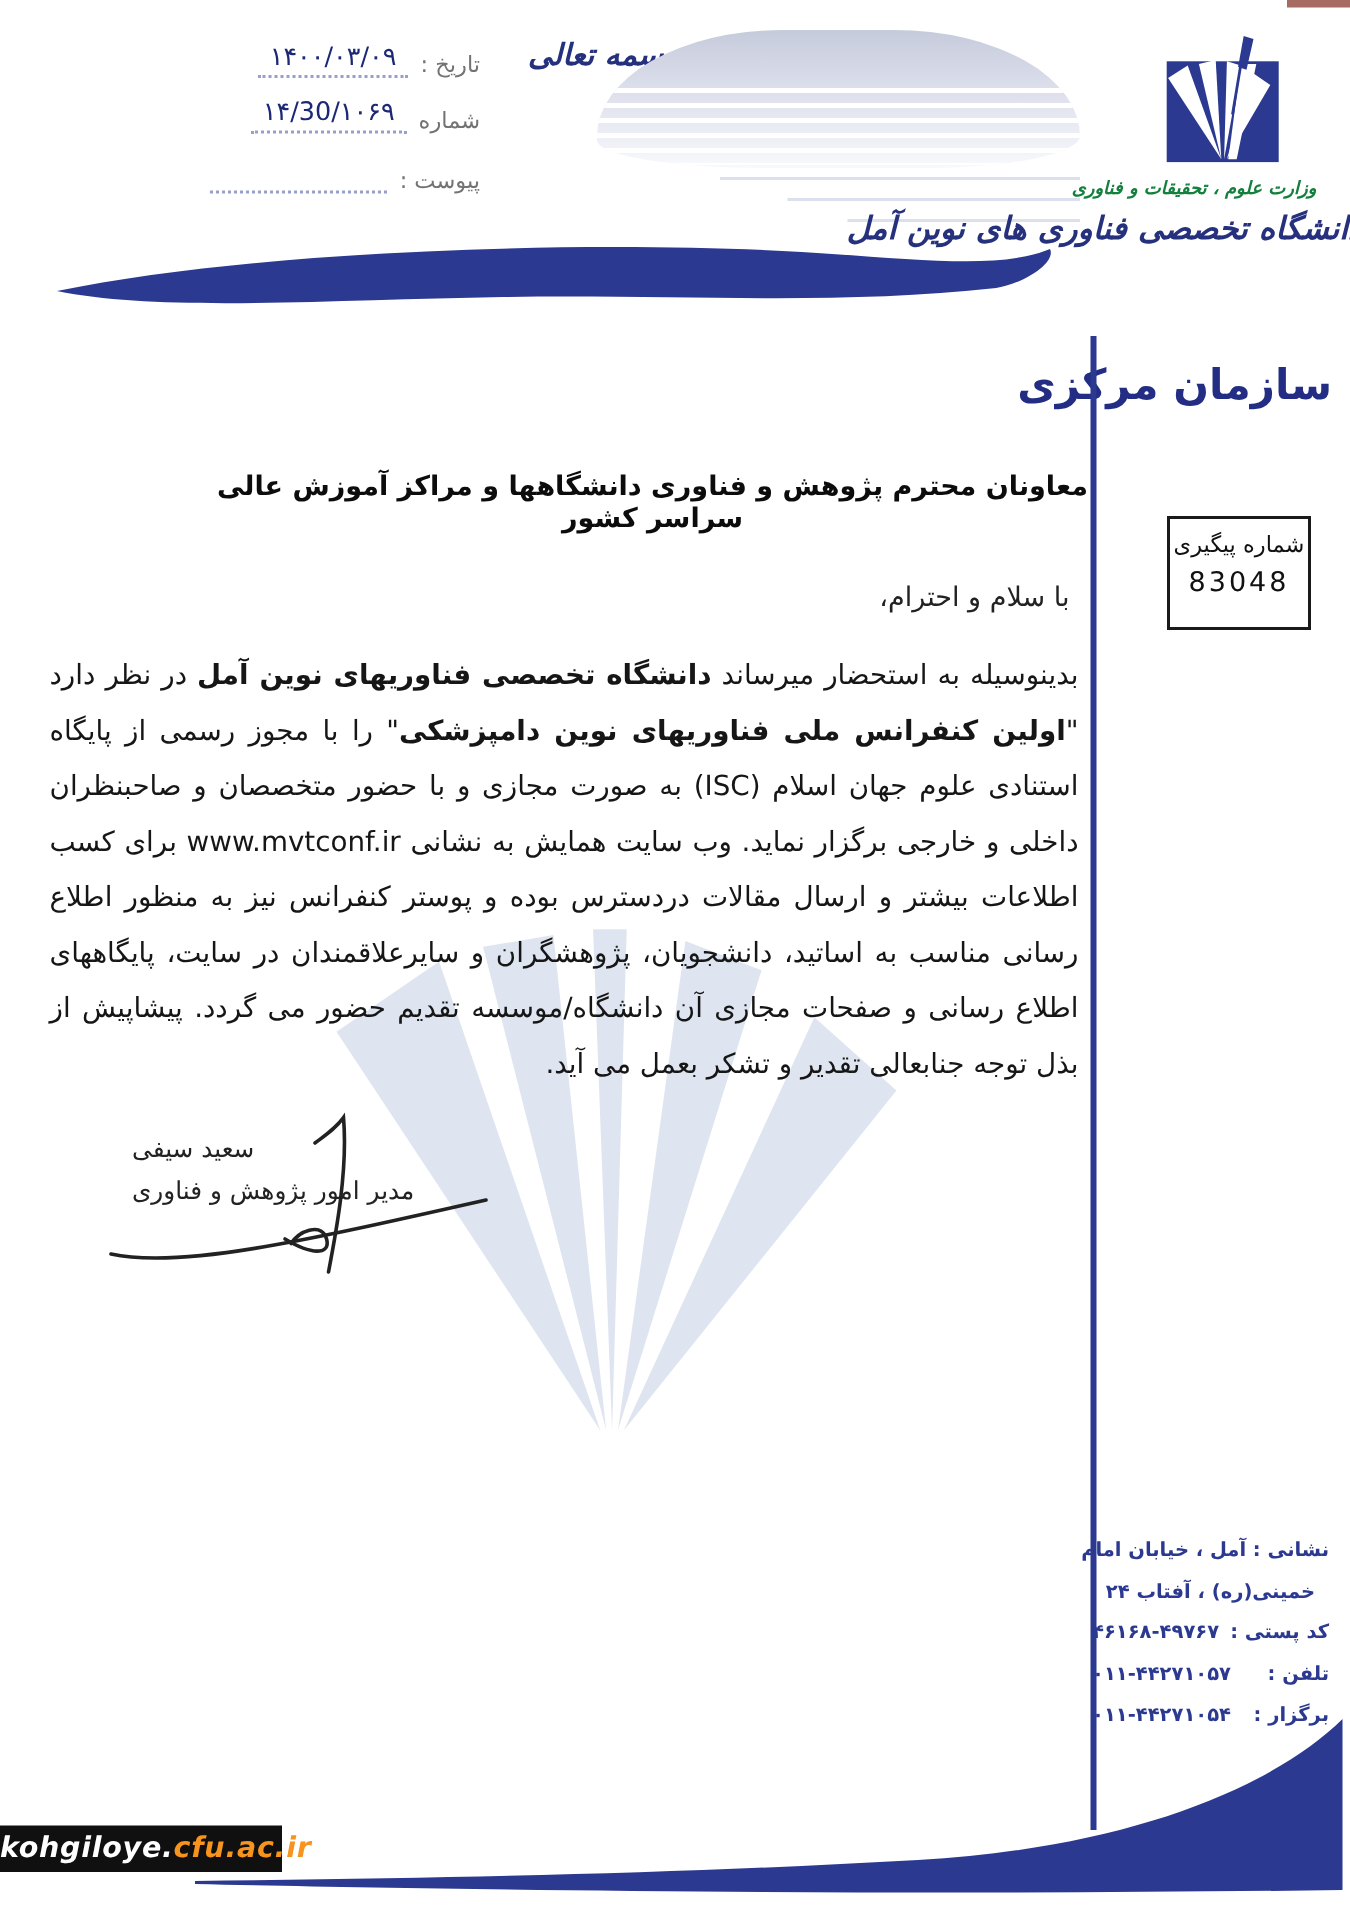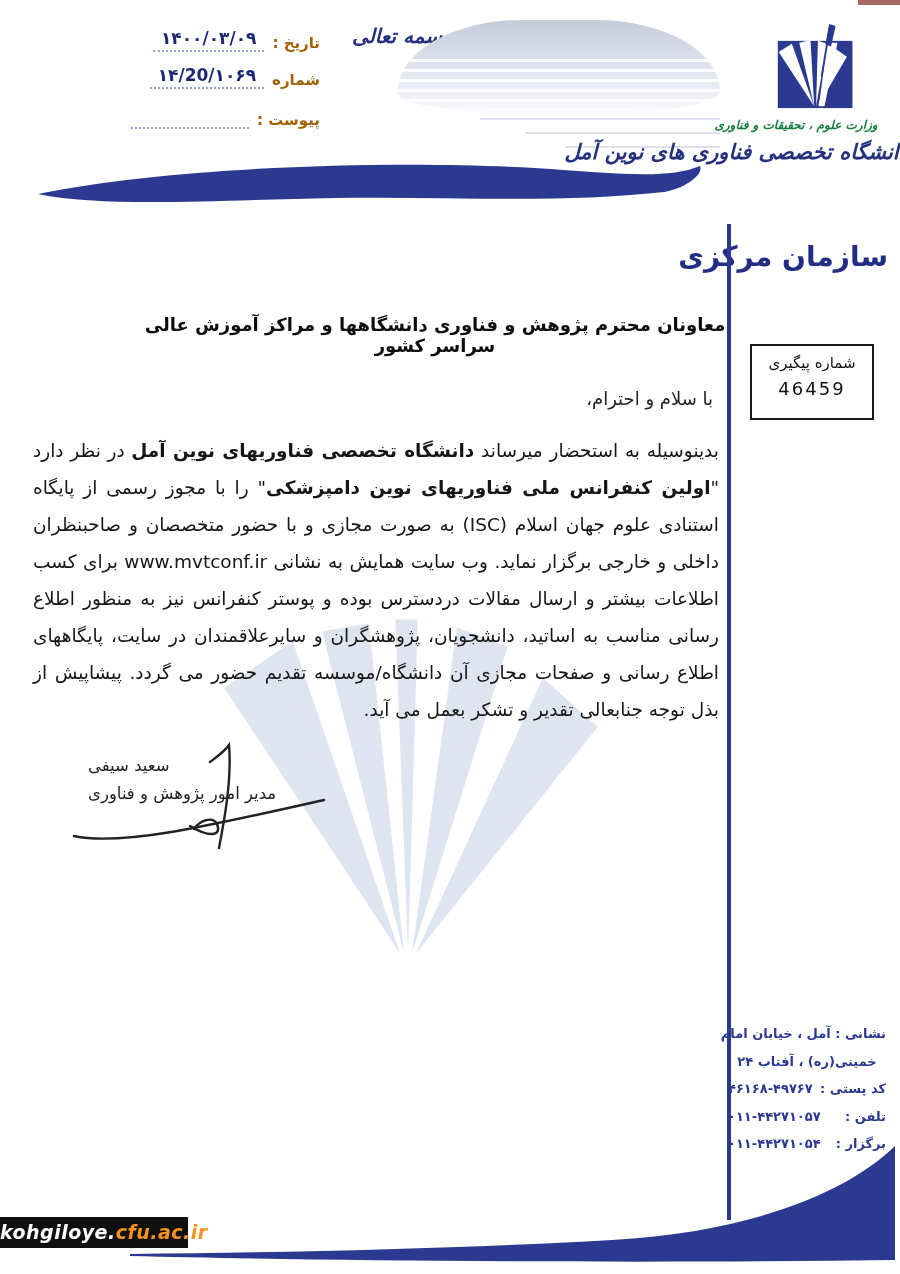--- a/index.html
+++ b/index.html
@@ -1,22 +1,22 @@
 <!DOCTYPE html>
 <html lang="fa"><head>
 <meta charset="utf-8">
 <style>
   html,body{margin:0;padding:0;background:#fff;}
   .page{position:relative;width:900px;height:1274px;background:#fff;overflow:hidden;
         font-family:"DejaVu Sans",sans-serif;}
   
   .meta{position:absolute;left:40px;top:28px;width:280px;}
   .meta-row{display:flex;direction:rtl;align-items:flex-end;gap:8px;margin-bottom:13px;}
-  .meta-label{color:#a16207;font-weight:bold;font-size:15px;white-space:nowrap;}
-  .meta-value{color:#1c2875;font-size:17px;font-weight:bold;direction:ltr;unicode-bidi:embed;
+  .meta-label{color:#737373;font-weight:normal;font-size:15px;white-space:nowrap;}
+  .meta-value{color:#1c2875;font-size:17px;font-weight:normal;direction:ltr;unicode-bidi:embed;
               border-bottom:2px dotted #97a0cc;padding:0 8px 2px;}
   .meta-row.attachment{margin-top:22px;}
   .dotted-line{width:118px;border-bottom:2px dotted #97a0cc;height:14px;}
   
   .bismillah{position:absolute;left:352px;top:24px;font-size:20px;font-weight:bold;
              font-style:italic;color:#26317e;}
   .header-shape{position:absolute;left:398px;top:20px;width:322px;height:92px;
                 background:linear-gradient(180deg,#c6cbdc 0%,#dde0ec 45%,#f8f9fc 100%);
                 border-radius:50% 50% 42% 46% / 100% 100% 30% 26%;overflow:hidden;}
   .header-shape .stripes{position:absolute;left:0;right:0;bottom:2px;height:58px;
@@ -30,21 +30,21 @@
   .logo{position:absolute;left:775px;top:20px;width:84px;height:94px;}
   .ministry{position:absolute;left:700px;top:118px;width:192px;text-align:center;
             font-size:12px;font-weight:bold;font-style:italic;color:#15803d;}
   .university{position:absolute;right:-8px;top:140px;font-size:21px;font-weight:bold;
               font-style:italic;color:#26317e;white-space:nowrap;}
   .header-swoosh{position:absolute;left:36px;top:156px;width:668px;height:62px;}
   
   .org-title{position:absolute;right:12px;top:240px;font-size:28px;font-weight:bold;
              color:#232d84;white-space:nowrap;}
   .vline{position:absolute;left:727px;top:224px;width:4px;height:996px;background:#2b3990;}
-  .tracking-box{position:absolute;right:26px;top:344px;width:124px;height:76px;
+  .tracking-box{position:absolute;right:26px;top:344px;width:96px;height:76px;
                 border:2px solid #1a1a1a;box-sizing:border-box;text-align:center;
                 padding-top:8px;color:#111;background:#fff;}
   .tracking-label{font-size:15px;display:block;}
   .tracking-value{font-size:18px;display:block;margin-top:6px;letter-spacing:2px;direction:ltr;}
   
   .recipient{position:absolute;left:140px;top:282px;width:590px;text-align:center;
              font-weight:bold;font-size:18px;color:#0c0c0c;margin-top:32px;}
   .salutation{position:absolute;left:35px;top:388px;width:678px;direction:rtl;
               font-size:18px;color:#222;}
   .body-text{position:absolute;left:33px;top:432px;width:686px;direction:rtl;
@@ -75,21 +75,21 @@
 
 <div class="page">
 
   <div class="meta">
     <div class="meta-row">
       <span class="meta-label">تاریخ :</span>
       <span class="meta-value">۱۴۰۰/۰۳/۰۹</span>
     </div>
     <div class="meta-row">
       <span class="meta-label">شماره</span>
-      <span class="meta-value">۱۴/20/۱۰۶۹</span>
+      <span class="meta-value">۱۴/30/۱۰۶۹</span>
     </div>
     <div class="meta-row attachment">
       <span class="meta-label">پیوست :</span>
       <span class="dotted-line"></span>
     </div>
   </div>
 
   <div class="bismillah">بسمه تعالی</div>
   <div class="header-shape">
     <div class="stripes"></div>
@@ -114,21 +114,21 @@
 
   <svg class="header-swoosh" viewBox="0 0 670 62" preserveAspectRatio="none">
     <path d="M2,38 C140,10 360,4 500,12 C580,17 632,24 666,10
              C670,18 652,32 630,36 C520,48 420,40 300,42 C180,44 70,52 2,38 Z" fill="#2b3990"></path>
   </svg>
 
   <div class="org-title">سازمان مرکزی</div>
   <div class="vline"></div>
   <div class="tracking-box">
     <span class="tracking-label">شماره پیگیری</span>
-    <span class="tracking-value">46459</span>
+    <span class="tracking-value">83048</span>
   </div>
 
   <svg class="watermark-logo" viewBox="0 0 440 350">
     <polygon points="210,342 30,70 100,22" fill="#c5d0e4"></polygon>
     <polygon points="214,342 130,12 178,4" fill="#c5d0e4"></polygon>
     <polygon points="218,342 205,0 228,0" fill="#c5d0e4"></polygon>
     <polygon points="222,342 268,8 320,28" fill="#c5d0e4"></polygon>
     <polygon points="226,342 356,60 412,110" fill="#c5d0e4"></polygon>
   </svg>
 

